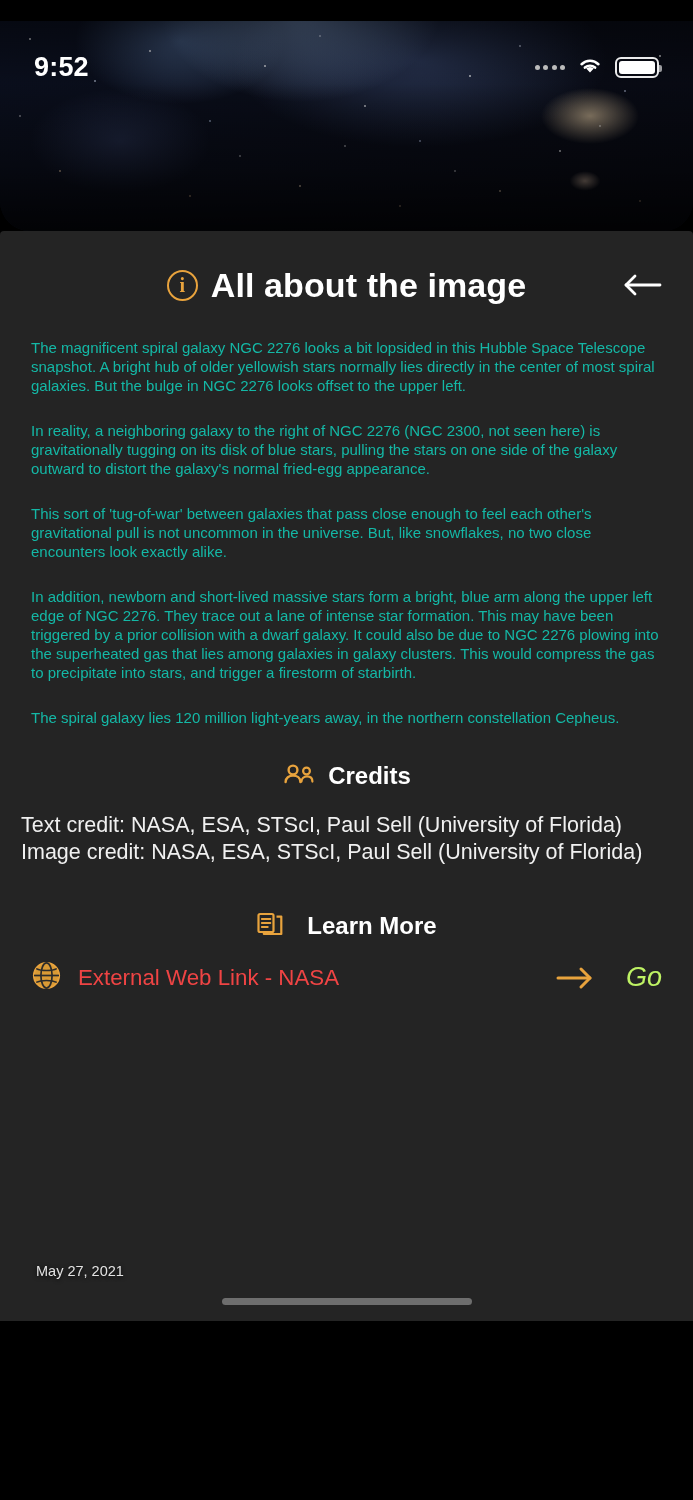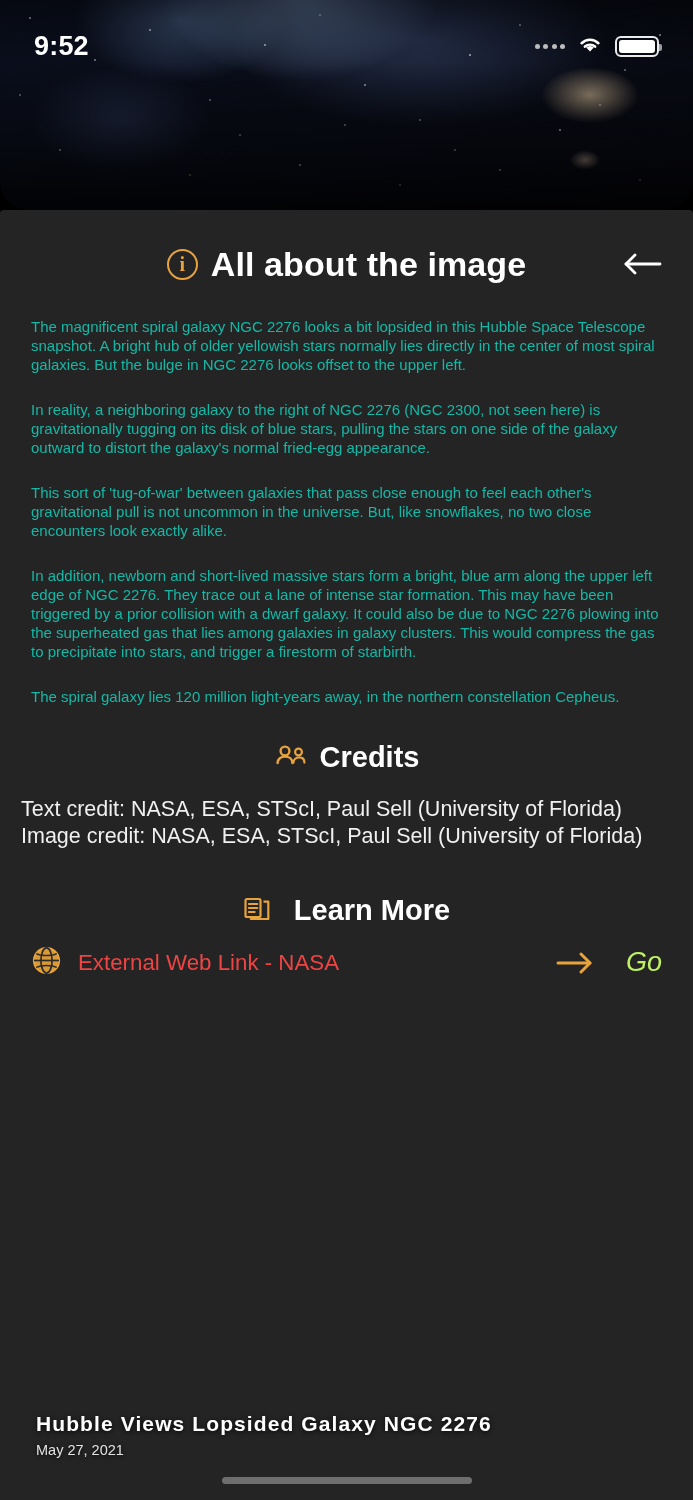--- a/index.html
+++ b/index.html
@@ -6,23 +6,24 @@
   html, body {
     width: 693px;
     height: 1500px;
     background: #000;
     font-family: "Liberation Sans", sans-serif;
     overflow: hidden;
   }
   #phone {
     position: relative;
     width: 693px;
-    height: 1500px;
+    height: 1300px;
     background: #000;
     overflow: hidden;
+    margin-top: 21px;
   }
 
   
   .hero {
     position: absolute;
     top: 0; left: 0;
     width: 693px;
     height: 210px;
     border-bottom-left-radius: 30px;
     border-bottom-right-radius: 30px;
@@ -208,21 +209,21 @@
   .section-head {
     display: flex;
     align-items: center;
     justify-content: center;
     gap: 12px;
     margin-top: 34px;
     margin-bottom: 22px;
   }
   .section-head .label {
     color: #fff;
-    font-size: 29px;
+    font-size: 24px;
     font-weight: bold;
   }
   .credits-block {
     padding: 0 21px;
     color: #f0f0f0;
     font-size: 21.5px;
     line-height: 1.27;
   }
 
   .learnmore-head { margin-top: 44px; margin-bottom: 18px; gap: 23px; }
@@ -286,21 +287,20 @@
           <path d="M8.9 12.6 a8 8 0 0 1 10.2 0" fill="none" stroke="#fff" stroke-width="2.6" stroke-linecap="round"></path>
         </svg>
       </span>
       <div class="battery">
         <div class="fill"></div>
       </div>
     </div>
   </div>
 
   <div class="hero-caption">
-    <div class="hero-title">Hubble Views Lopsided Galaxy NGC 2276</div>
     <div class="hero-date">May 27, 2021</div>
   </div>
 
   <div class="sheet">
 
     <div class="sheet-header">
       <div class="sheet-title-wrap">
         <span class="info-icon">i</span>
         <span class="sheet-title">All about the image</span>
       </div>

